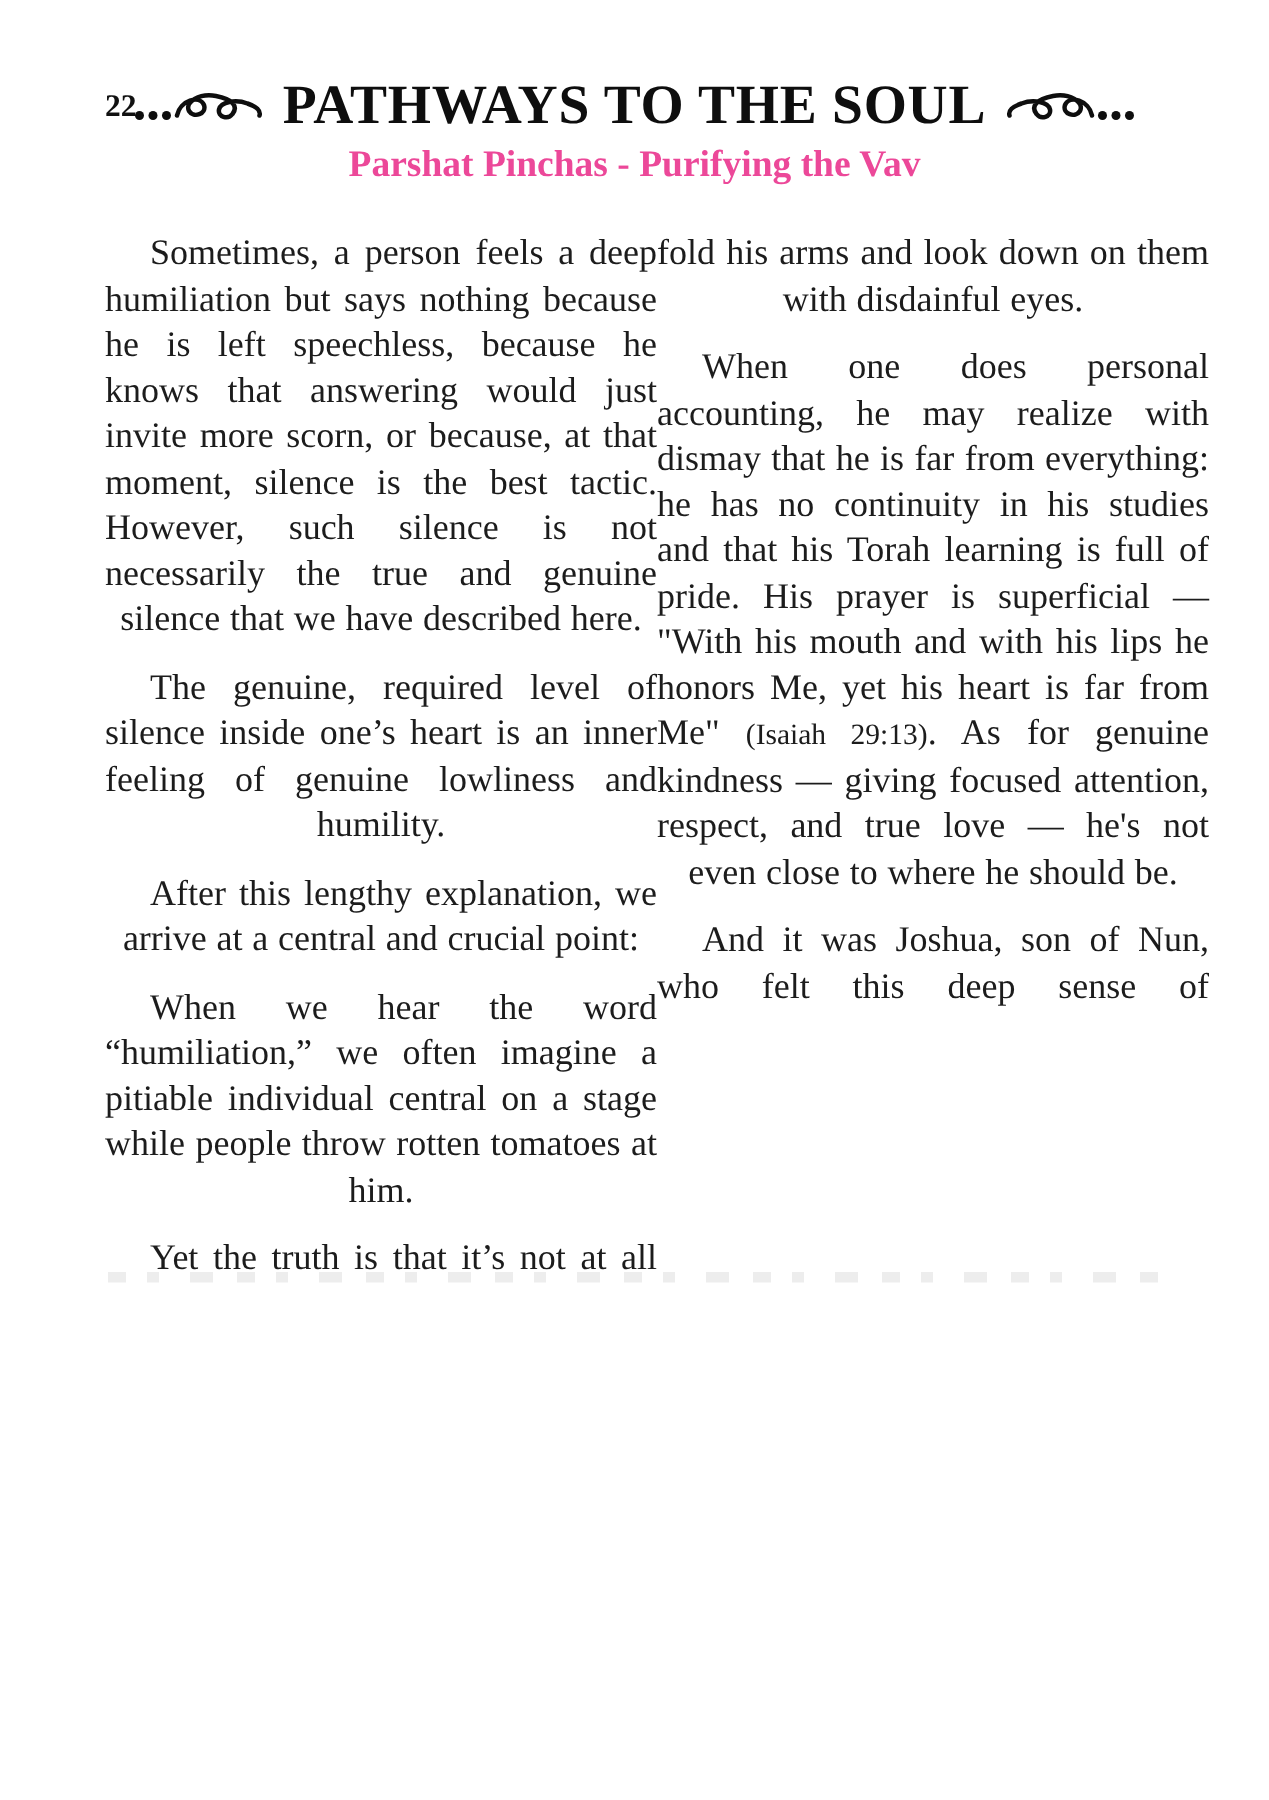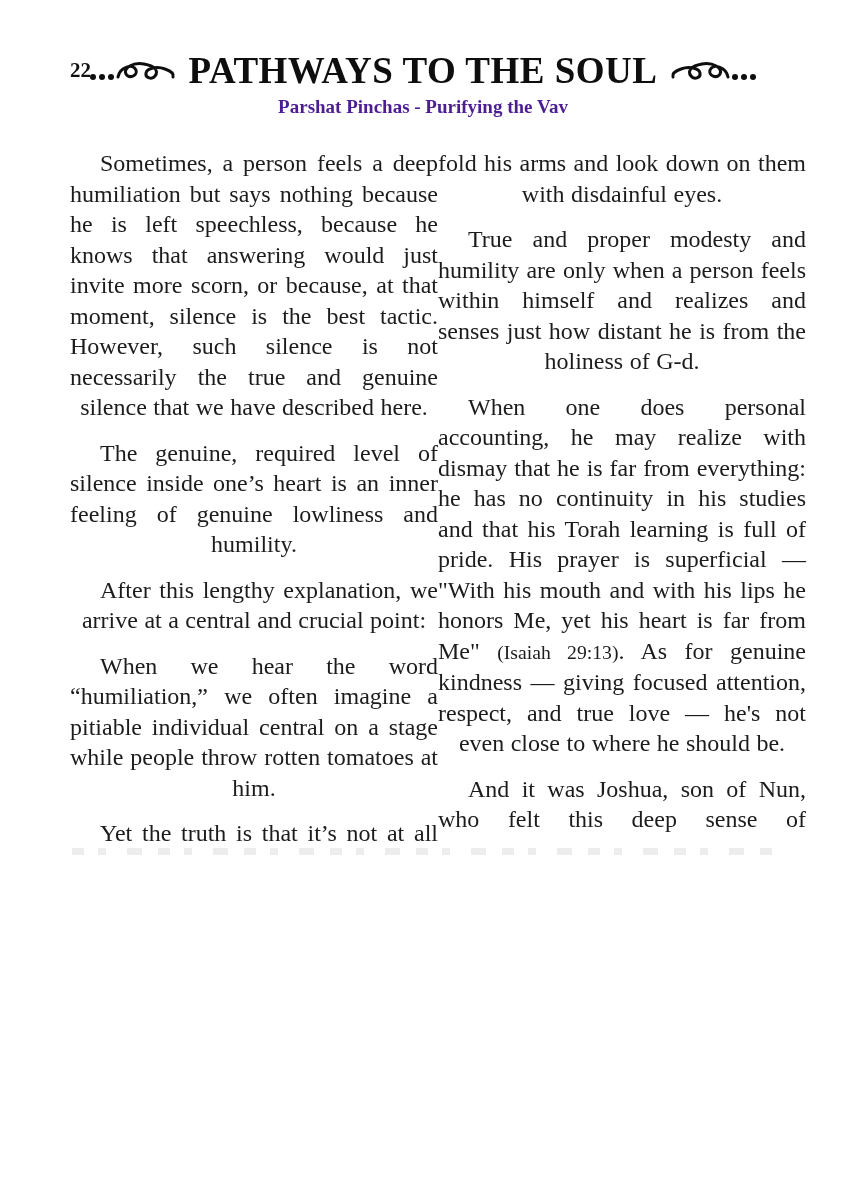--- a/index.html
+++ b/index.html
@@ -37,23 +37,23 @@
     font-weight: bold;
     letter-spacing: 0.5px;
     color: #0e0e0e;
     white-space: nowrap;
   }
   .flourish { display: inline-block; }
   .flourish svg { display: block; }
   .flourish.right svg { transform: scaleX(-1); }
   .subtitle {
     margin-top: 7px;
-    font-size: 19px;
+    font-size: 25px;
     font-weight: bold;
-    color: #4c1d95;
+    color: #ec4899;
   }
   .columns {
     display: flex;
     padding: 30px 40px 0 70px;
     box-sizing: border-box;
   }
   .column { flex: 1; min-width: 0; }
   .column p.para {
     margin: 0 0 15px 0;
     font-size: 24px;
@@ -111,21 +111,20 @@
   <div class="columns">
     <div class="column">
         <p class="para"><span>Sometimes, a person feels a deep humiliation but says nothing because he is left speechless, because he knows that answering would just invite more scorn, or because, at that moment, silence is the best tactic. However, such silence is not necessarily the true and genuine silence that we have described here.</span></p>
         <p class="para"><span>The genuine, required level of silence inside one’s heart is an inner feeling of genuine lowliness and humility.</span></p>
         <p class="para"><span>After this lengthy explanation, we arrive at a central and crucial point:</span></p>
         <p class="para"><span>When we hear the word “humiliation,” we often imagine a pitiable individual central on a stage while people throw rotten tomatoes at him.</span></p>
         <p class="para"><span>Yet the truth is that it’s not at all tomatoes that this scenario would be considered a humiliation.</span></p>
       </div>
     <div class="column">
         <p class="para no-indent"><span>fold his arms and look down on them with disdainful eyes.</span></p>
-        <p class="para"><span>True and proper modesty and humility are only when a person feels within himself and realizes and senses just how distant he is from the holiness of G-d.</span></p>
         <p class="para"><span>When one does personal accounting, he may realize with dismay that he is far from everything: he has no continuity in his studies and that his Torah learning is full of pride. His prayer is superficial — "With his mouth and with his lips he honors Me, yet his heart is far from Me" </span><span class="small">(Isaiah 29:13)</span><span>. As for genuine kindness — giving focused attention, respect, and true love — he's not even close to where he should be.</span></p>
         <p class="para cont"><span>And it was Joshua, son of Nun, who felt this deep sense of</span></p>
       </div>
   </div>
 
   <div class="cutoff-strip"></div>
 
 </div>
 
 </body></html>

